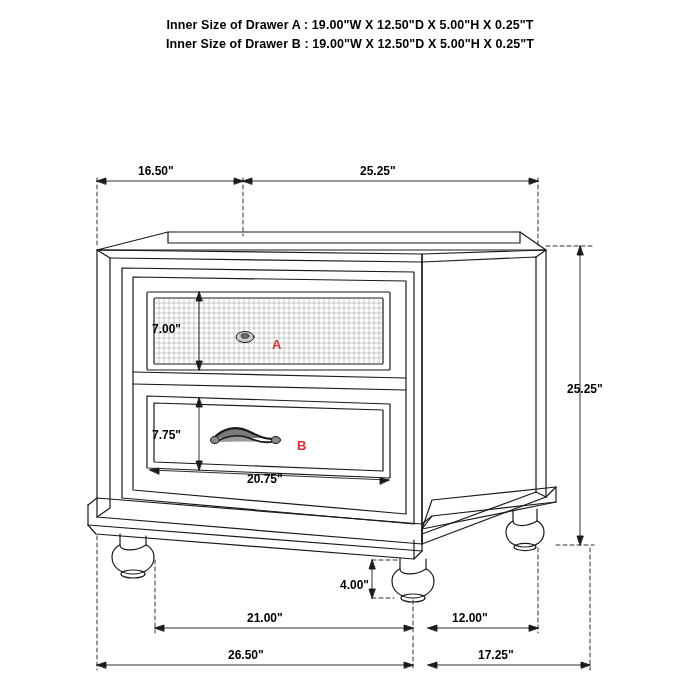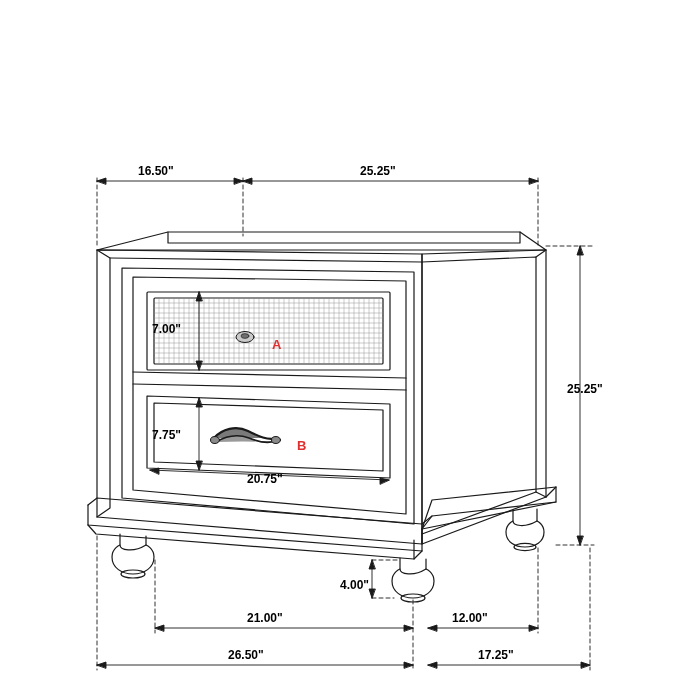--- a/index.html
+++ b/index.html
@@ -45,20 +45,22 @@
     font-size: 13px;
     font-weight: bold;
     color: #e03030;
   }
 </style>
 </head>
 <body>
 
 <div id="root">
 
+  <div class="hdr" id="hdr1">Inner Size of Drawer A : 19.00"W X 12.50"D X 5.00"H X  0.25"T</div>
+  <div class="hdr" id="hdr2">Inner Size of Drawer B : 19.00"W X 12.50"D X 5.00"H X  0.25"T</div>
 
   <svg id="dwg" width="700" height="700" viewBox="0 0 700 700">
     <g fill="none" stroke="#1a1a1a" stroke-width="1.2" stroke-linejoin="round" stroke-linecap="round">
 
       <path d="M97,250 L168,232 L520,232 L546,250 Z"></path>
 
       <path d="M97,250 L97,517 L422,544 L422,254 Z"></path>
 
       <path d="M422,254 L546,250 L546,497 L422,544 Z"></path>
 

